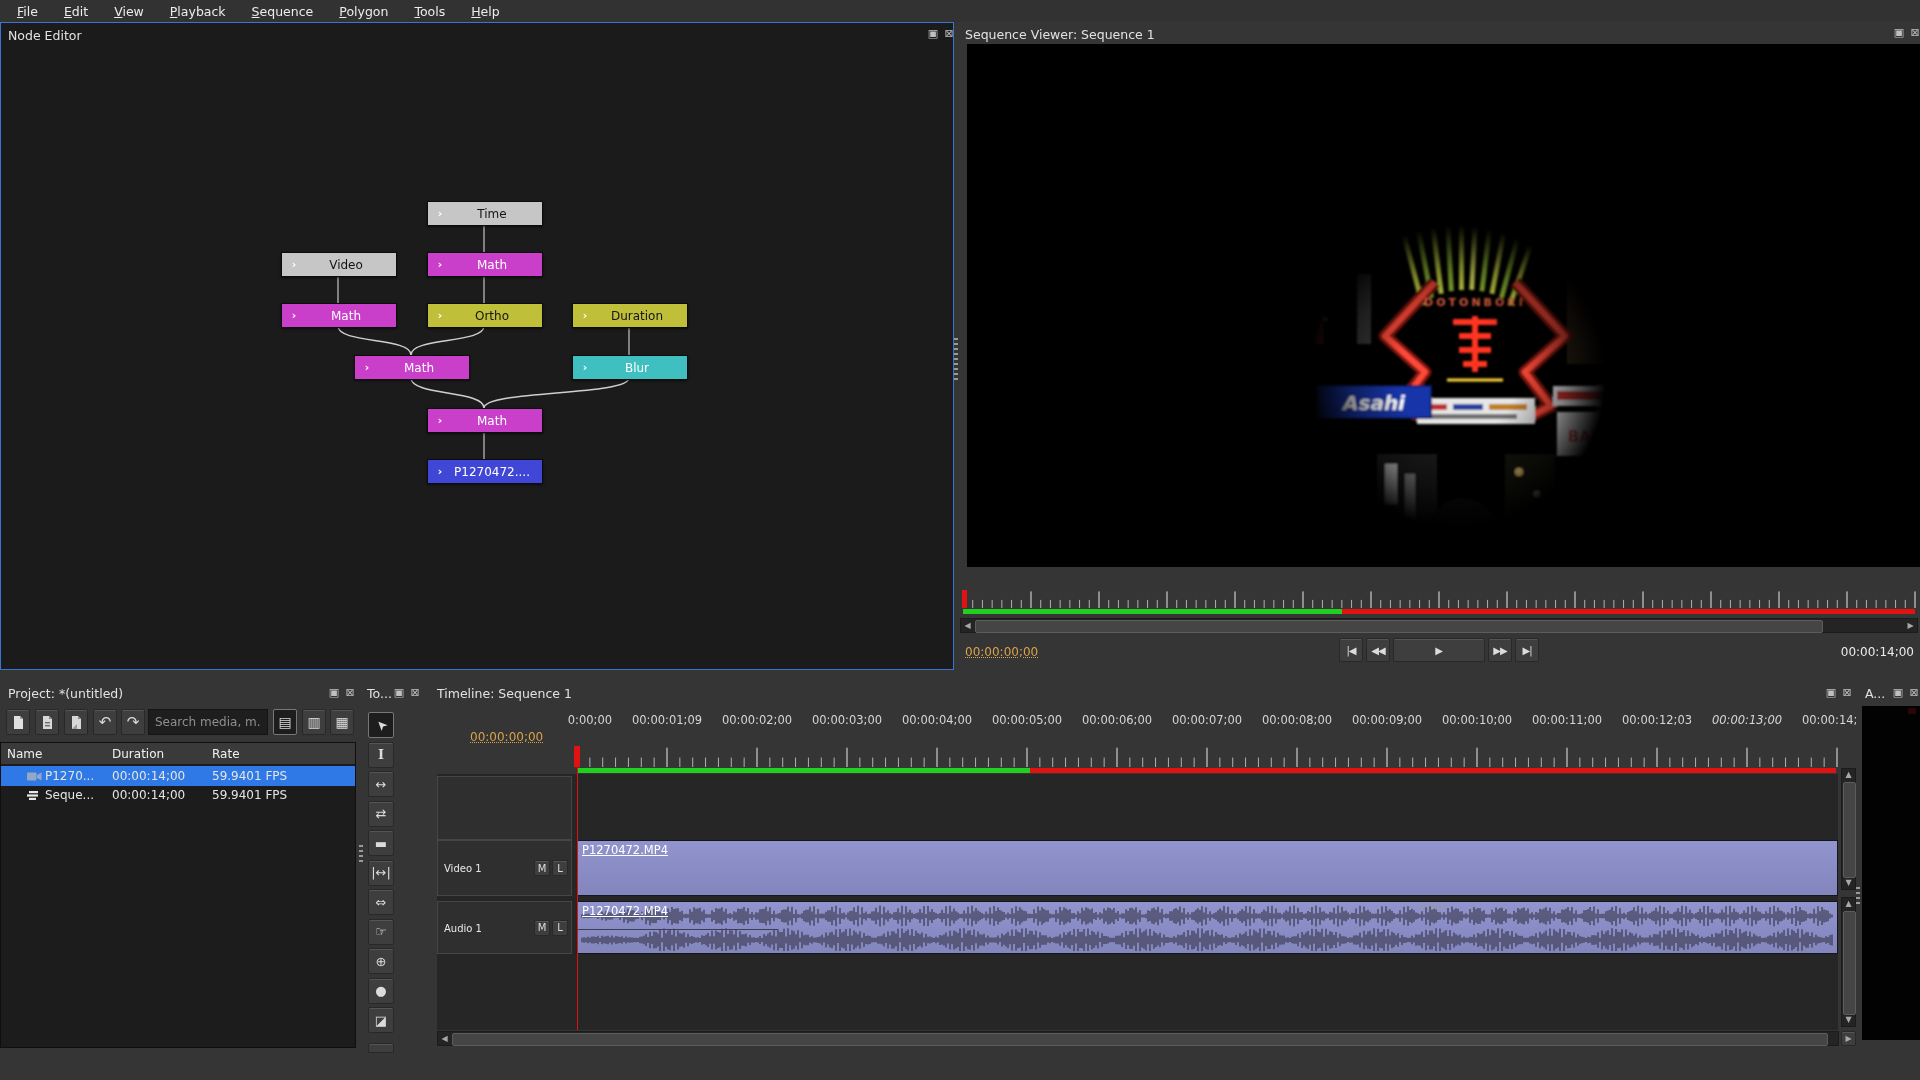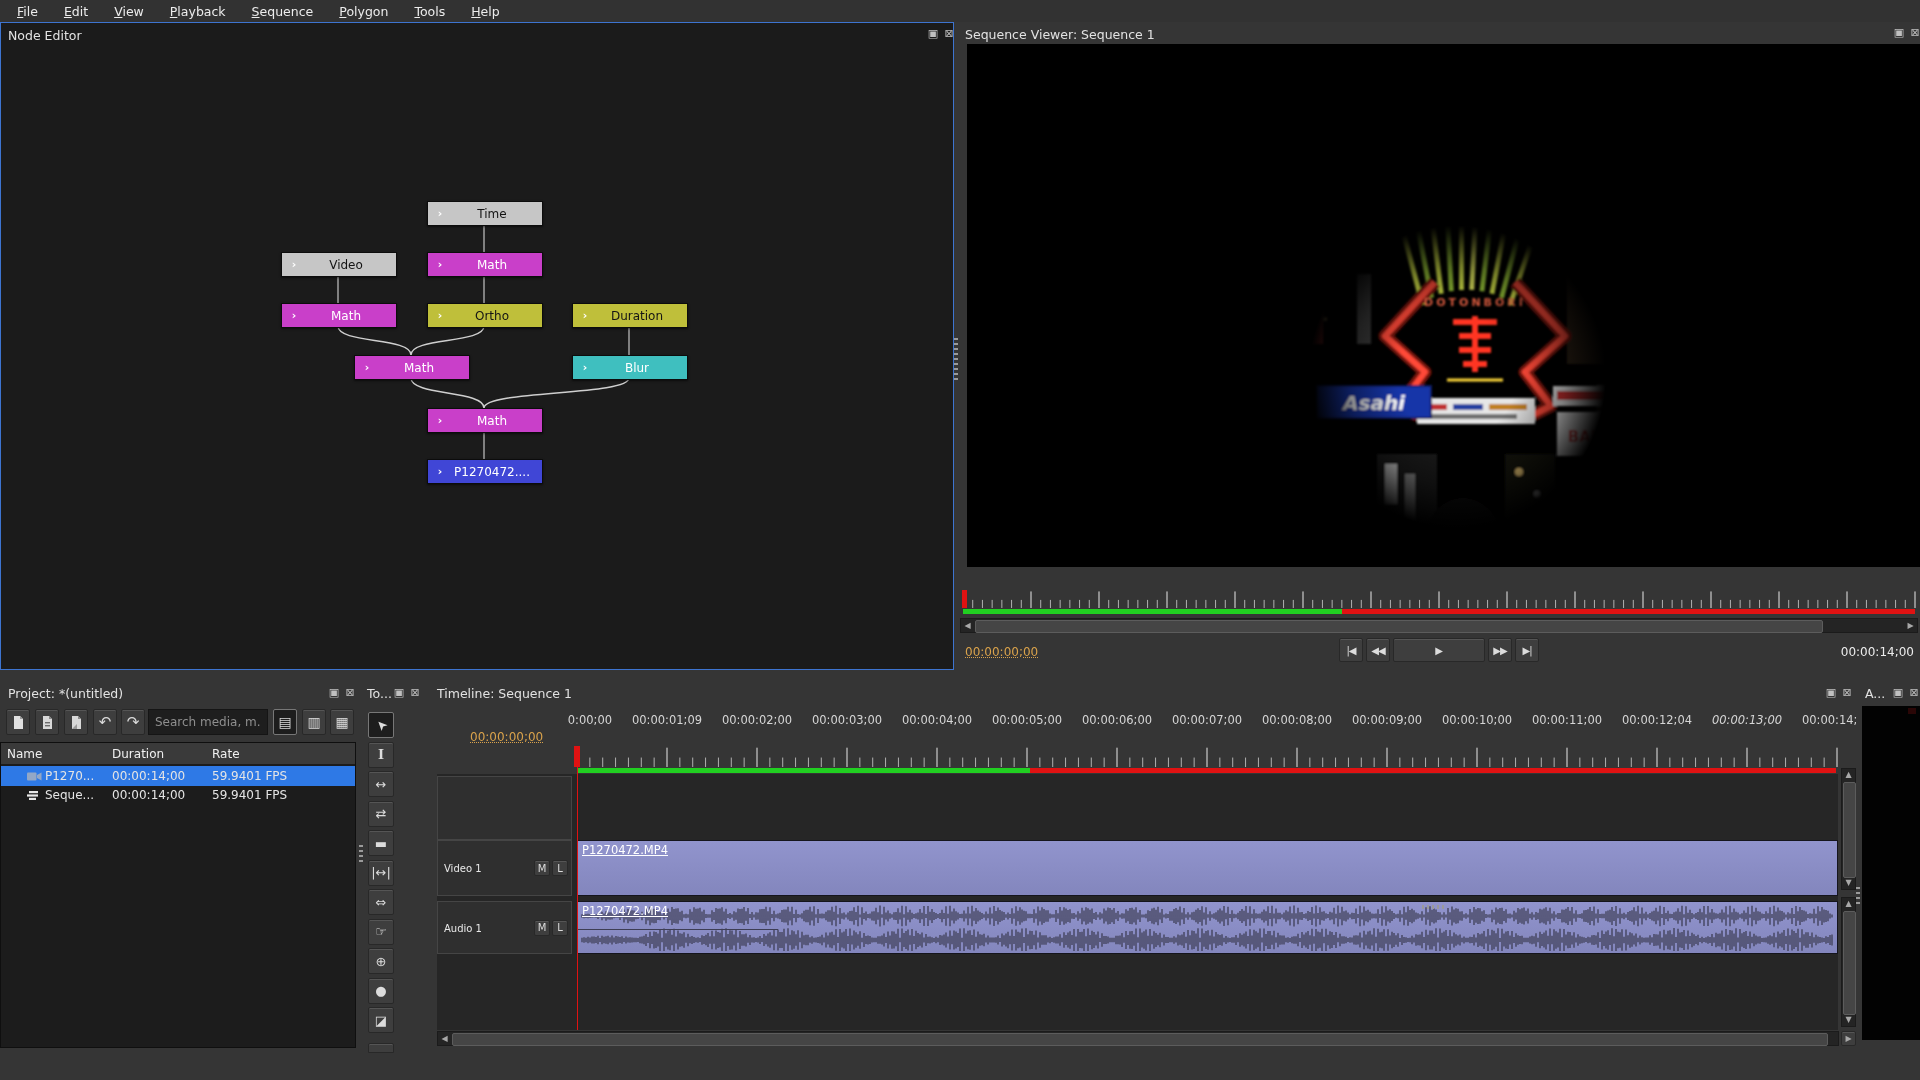--- a/index.html
+++ b/index.html
@@ -396,21 +396,21 @@
         <span class="rlabel" style="left: 145px;">00:00:02;00</span>
         <span class="rlabel" style="left: 235px;">00:00:03;00</span>
         <span class="rlabel" style="left: 325px;">00:00:04;00</span>
         <span class="rlabel" style="left: 415px;">00:00:05;00</span>
         <span class="rlabel" style="left: 505px;">00:00:06;00</span>
         <span class="rlabel" style="left: 595px;">00:00:07;00</span>
         <span class="rlabel" style="left: 685px;">00:00:08;00</span>
         <span class="rlabel" style="left: 775px;">00:00:09;00</span>
         <span class="rlabel" style="left: 865px;">00:00:10;00</span>
         <span class="rlabel" style="left: 955px;">00:00:11;00</span>
-        <span class="rlabel" style="left: 1045px;">00:00:12;04</span>
+        <span class="rlabel" style="left: 1045px;">00:00:12;03</span>
         <span class="rlabel" style="left: 1135px; font-style: italic;">00:00:13;00</span>
         <span class="rlabel" style="left: 1225px;">00:00:14;00</span>
       </div>
     <svg class="abs ruler" style="left:135px;top:64px;" width="1273" height="22" id="tl-ruler">
         <path d="M22.857142857142858,11.55 V21 M35.714285714285715,11.55 V21 M48.57142857142857,11.55 V21 M61.42857142857143,11.55 V21 M74.28571428571429,11.55 V21 M87.14285714285714,11.55 V21 M112.85714285714286,11.55 V21 M125.71428571428572,11.55 V21 M138.57142857142856,11.55 V21 M151.42857142857144,11.55 V21 M164.28571428571428,11.55 V21 M177.14285714285714,11.55 V21 M202.85714285714286,11.55 V21 M215.71428571428572,11.55 V21 M228.57142857142856,11.55 V21 M241.42857142857144,11.55 V21 M254.28571428571428,11.55 V21 M267.1428571428571,11.55 V21 M292.85714285714283,11.55 V21 M305.7142857142857,11.55 V21 M318.57142857142856,11.55 V21 M331.42857142857144,11.55 V21 M344.2857142857143,11.55 V21 M357.1428571428571,11.55 V21 M382.85714285714283,11.55 V21 M395.7142857142857,11.55 V21 M408.57142857142856,11.55 V21 M421.42857142857144,11.55 V21 M434.2857142857143,11.55 V21 M447.1428571428571,11.55 V21 M472.85714285714283,11.55 V21 M485.7142857142857,11.55 V21 M498.57142857142856,11.55 V21 M511.42857142857144,11.55 V21 M524.2857142857143,11.55 V21 M537.1428571428571,11.55 V21 M562.8571428571429,11.55 V21 M575.7142857142857,11.55 V21 M588.5714285714286,11.55 V21 M601.4285714285714,11.55 V21 M614.2857142857143,11.55 V21 M627.1428571428571,11.55 V21 M652.8571428571429,11.55 V21 M665.7142857142857,11.55 V21 M678.5714285714286,11.55 V21 M691.4285714285714,11.55 V21 M704.2857142857143,11.55 V21 M717.1428571428571,11.55 V21 M742.8571428571429,11.55 V21 M755.7142857142857,11.55 V21 M768.5714285714286,11.55 V21 M781.4285714285714,11.55 V21 M794.2857142857143,11.55 V21 M807.1428571428571,11.55 V21 M832.8571428571429,11.55 V21 M845.7142857142857,11.55 V21 M858.5714285714286,11.55 V21 M871.4285714285714,11.55 V21 M884.2857142857143,11.55 V21 M897.1428571428571,11.55 V21 M922.8571428571429,11.55 V21 M935.7142857142857,11.55 V21 M948.5714285714286,11.55 V21 M961.4285714285714,11.55 V21 M974.2857142857143,11.55 V21 M987.1428571428571,11.55 V21 M1012.8571428571429,11.55 V21 M1025.7142857142858,11.55 V21 M1038.5714285714287,11.55 V21 M1051.4285714285713,11.55 V21 M1064.2857142857142,11.55 V21 M1077.142857142857,11.55 V21 M1102.857142857143,11.55 V21 M1115.7142857142858,11.55 V21 M1128.5714285714287,11.55 V21 M1141.4285714285713,11.55 V21 M1154.2857142857142,11.55 V21 M1167.142857142857,11.55 V21 M1192.857142857143,11.55 V21 M1205.7142857142858,11.55 V21 M1218.5714285714287,11.55 V21 M1231.4285714285713,11.55 V21 M1244.2857142857142,11.55 V21 M1257.142857142857,11.55 V21 " stroke="#b0b0b0" stroke-width="1"></path>
         <path d="M10,1.68 V21 M100,1.68 V21 M190,1.68 V21 M280,1.68 V21 M370,1.68 V21 M460,1.68 V21 M550,1.68 V21 M640,1.68 V21 M730,1.68 V21 M820,1.68 V21 M910,1.68 V21 M1000,1.68 V21 M1090,1.68 V21 M1180,1.68 V21 M1270,1.68 V21 " stroke="#e8e8e8" stroke-width="1"></path>
       </svg>
     <div class="abs ph-marker" style="left:142px;top:64px;width:6px;height:21px;"></div>
     <div class="abs cache-green" style="left:145px;top:86px;width:453px;height:5px;"></div>
     <div class="abs cache-red" style="left:598px;top:86px;width:806px;height:5px;"></div>

